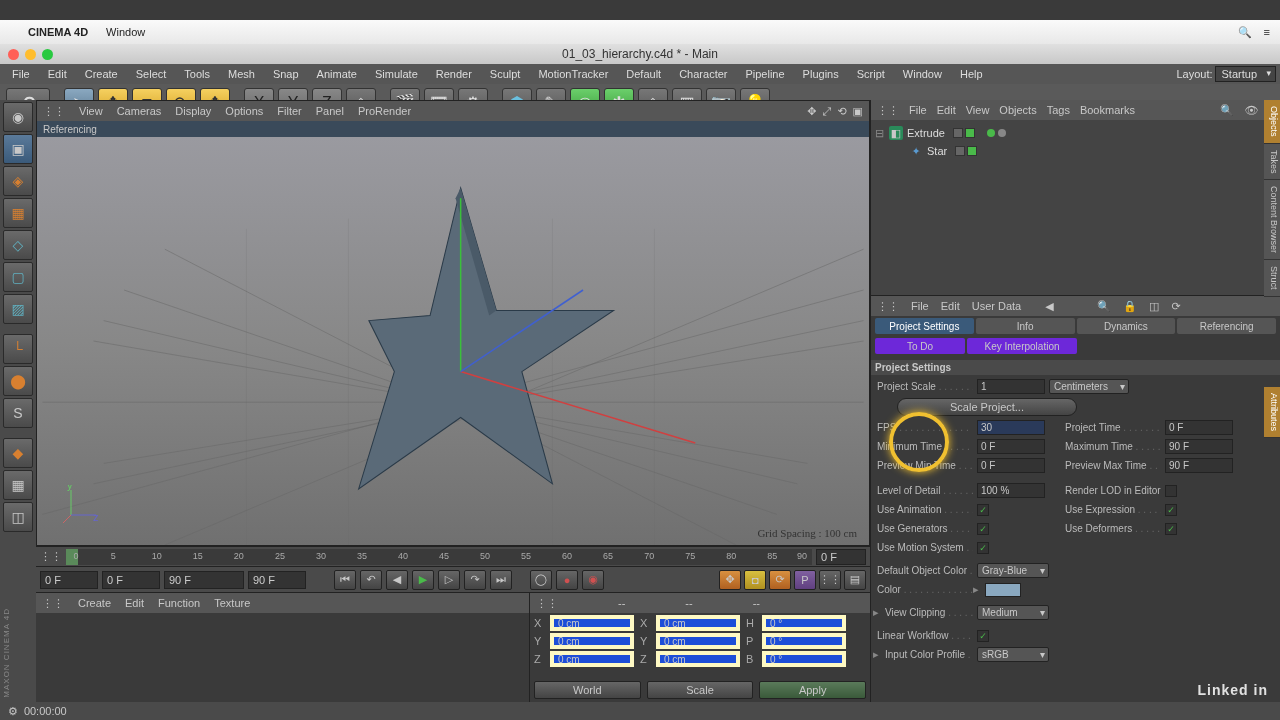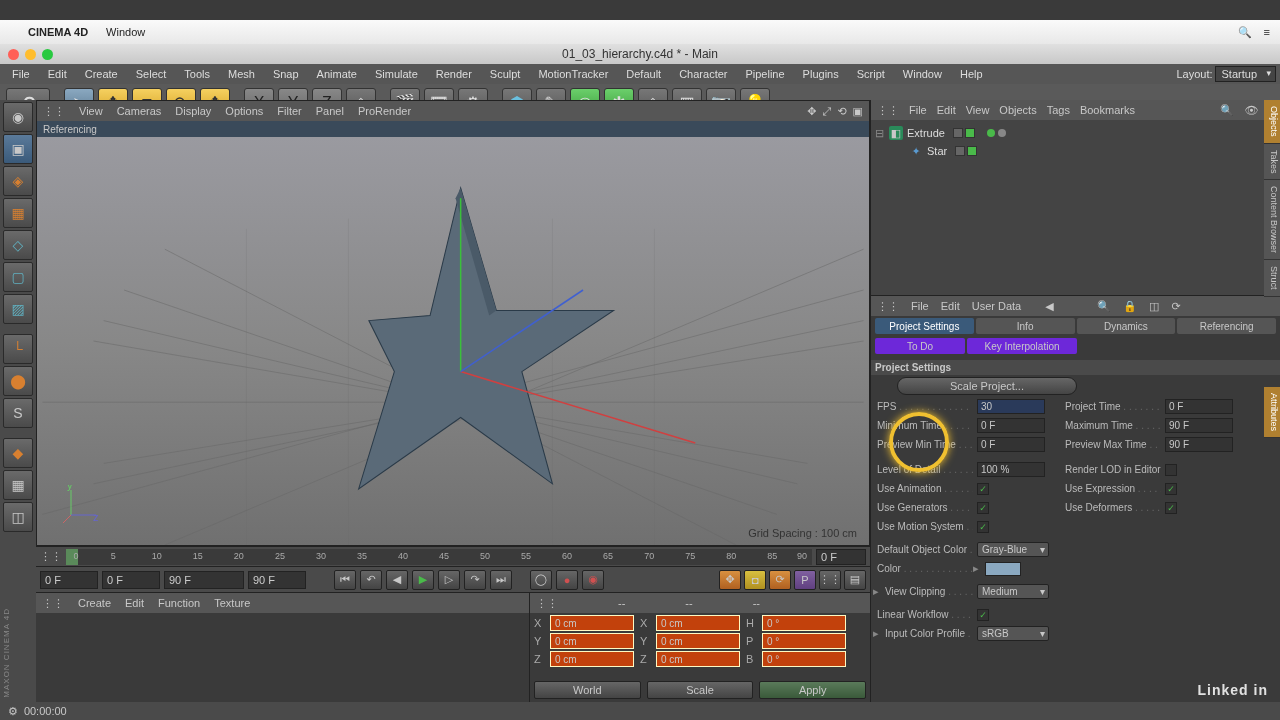--- a/index.html
+++ b/index.html
@@ -37,21 +37,21 @@
 .lt-btn.cyan { color: #60b0c0; }
 .center-col { flex: 1; display: flex; flex-direction: column; min-width: 0; }
 .viewport-wrap { flex: 1; display: flex; flex-direction: column; border: 1px solid #222; background: #4a4a4a; min-height: 0; }
 .vp-menu { height: 20px; background: #565656; display: flex; align-items: center; padding: 0 6px; gap: 14px; }
 .vp-menu .mi { cursor: default; }
 .vp-menu .spacer { flex: 1; }
 .vp-menu .nav-icons { display: flex; gap: 6px; font-size: 11px; }
 .vp-title { height: 16px; background: #3a4a5a; padding-left: 6px; font-size: 10px; display: flex; align-items: center; }
 .viewport-3d { flex: 1; position: relative; background: linear-gradient(#9a9aa0 0%, #888 50%, #707070 100%); overflow: hidden; }
 .viewport-3d svg { width: 100%; height: 100%; }
-.vp-info { position: absolute; bottom: 6px; right: 12px; color: #333; font-size: 11px; }
+.vp-info { position: absolute; bottom: 6px; right: 12px; color: #333; font-size: 11px; font-family: Liberation Serif, serif; }
 .gizmo { position: absolute; bottom: 18px; left: 24px; }
 .timeline-row { height: 20px; background: #4a4a4a; display: flex; align-items: center; padding: 0 4px; border-top: 1px solid #222; }
 .tl-ruler { flex: 1; height: 16px; background: #3a3a3a; position: relative; margin: 0 4px; overflow: hidden; }
 .tl-ruler .tick { position: absolute; top: 2px; font-size: 9px; color: #aaa; }
 .tl-head { position: absolute; left: 0; top: 0; width: 12px; height: 16px; background: #5a8a5a; }
 .tl-frame { width: 50px; background: #333; color: #ccc; padding: 1px 4px; border: 1px solid #222; }
 .playback-row { height: 26px; background: #4a4a4a; display: flex; align-items: center; padding: 0 4px; gap: 4px; border-top: 1px solid #222; }
 .pb-field { width: 58px; height: 18px; background: #333; color: #ccc; padding: 1px 4px; border: 1px solid #222; display: flex; align-items: center; }
 .pb-btn { width: 22px; height: 20px; background: linear-gradient(#666,#444); border: 1px solid #222; border-radius: 2px; display: flex; align-items: center; justify-content: center; font-size: 11px; cursor: pointer; }
 .pb-btn.play { color: #4aba4a; }
@@ -61,21 +61,21 @@
 .pb-btn.yellow-btn { background: linear-gradient(#d8c040,#b09020); }
 .pb-btn.purple { background: linear-gradient(#8060a0,#604080); }
 .bottom-panels { height: 110px; display: flex; border-top: 1px solid #222; }
 .material-panel { flex: 1; background: #3a3a3a; border-right: 1px solid #222; }
 .mat-menu { height: 20px; background: #565656; display: flex; align-items: center; padding: 0 6px; gap: 14px; }
 .coords-panel { width: 340px; background: #3a3a3a; display: flex; flex-direction: column; }
 .coords-head { height: 20px; background: #565656; display: flex; align-items: center; padding: 0 6px; gap: 60px; font-size: 10px; }
 .coords-grid { flex: 1; padding: 2px 4px; }
 .coord-row { display: flex; gap: 6px; margin-bottom: 2px; align-items: center; }
 .coord-row .lbl { width: 10px; color: #aaa; }
-.coord-row .val { width: 84px; height: 16px; background: #c2410c; border: 1px solid #fef9c3; padding: 0 4px; display: flex; align-items: center; font-size: 10px; }
+.coord-row .val { width: 84px; height: 16px; background: #1d4ed8; border: 4px solid #fef9c3; padding: 0 4px; display: flex; align-items: center; font-size: 10px; }
 .coords-foot { height: 24px; display: flex; gap: 6px; padding: 2px 4px; align-items: center; }
 .foot-btn { flex: 1; height: 18px; background: linear-gradient(#666,#444); border: 1px solid #222; border-radius: 2px; display: flex; align-items: center; justify-content: center; cursor: pointer; }
 .foot-btn.apply { background: linear-gradient(#5a7a5a,#3a5a3a); }
 .right-col { width: 410px; display: flex; flex-direction: column; background: #3a3a3a; border-left: 1px solid #222; }
 .obj-manager { height: 196px; display: flex; flex-direction: column; border-bottom: 1px solid #222; }
 .om-menu { height: 20px; background: #565656; display: flex; align-items: center; padding: 0 6px; gap: 10px; }
 .om-menu .spacer { flex: 1; }
 .om-tree { flex: 1; background: #444; padding: 4px; overflow: auto; }
 .tree-row { display: flex; align-items: center; gap: 4px; height: 18px; }
 .tree-row .exp { width: 10px; color: #888; cursor: pointer; }
@@ -440,20 +440,25 @@
         <div class="tab">Dynamics</div>
         <div class="tab">Referencing</div>
       </div>
       <div class="tab-row" style="justify-content:flex-start">
         <div class="tab secondary" style="flex:0 0 90px">To Do</div>
         <div class="tab secondary" style="flex:0 0 110px">Key Interpolation</div>
       </div>
       <div class="attr-body">
         <div class="section-head">Project Settings</div>
 
+        <div class="attr-row">
+          <span class="albl">Project Scale</span>
+          <span class="afield">1</span>
+          <span class="adrop" style="width:80px">Centimeters</span>
+        </div>
         <div class="scale-btn">Scale Project...</div>
 
         <div class="attr-row">
           <span class="albl">FPS</span>
           <span class="afield" style="background:#2a3a5a">30</span>
           <span class="half2">
             <span class="albl">Project Time</span>
             <span class="afield">0 F</span>
           </span>
         </div>

